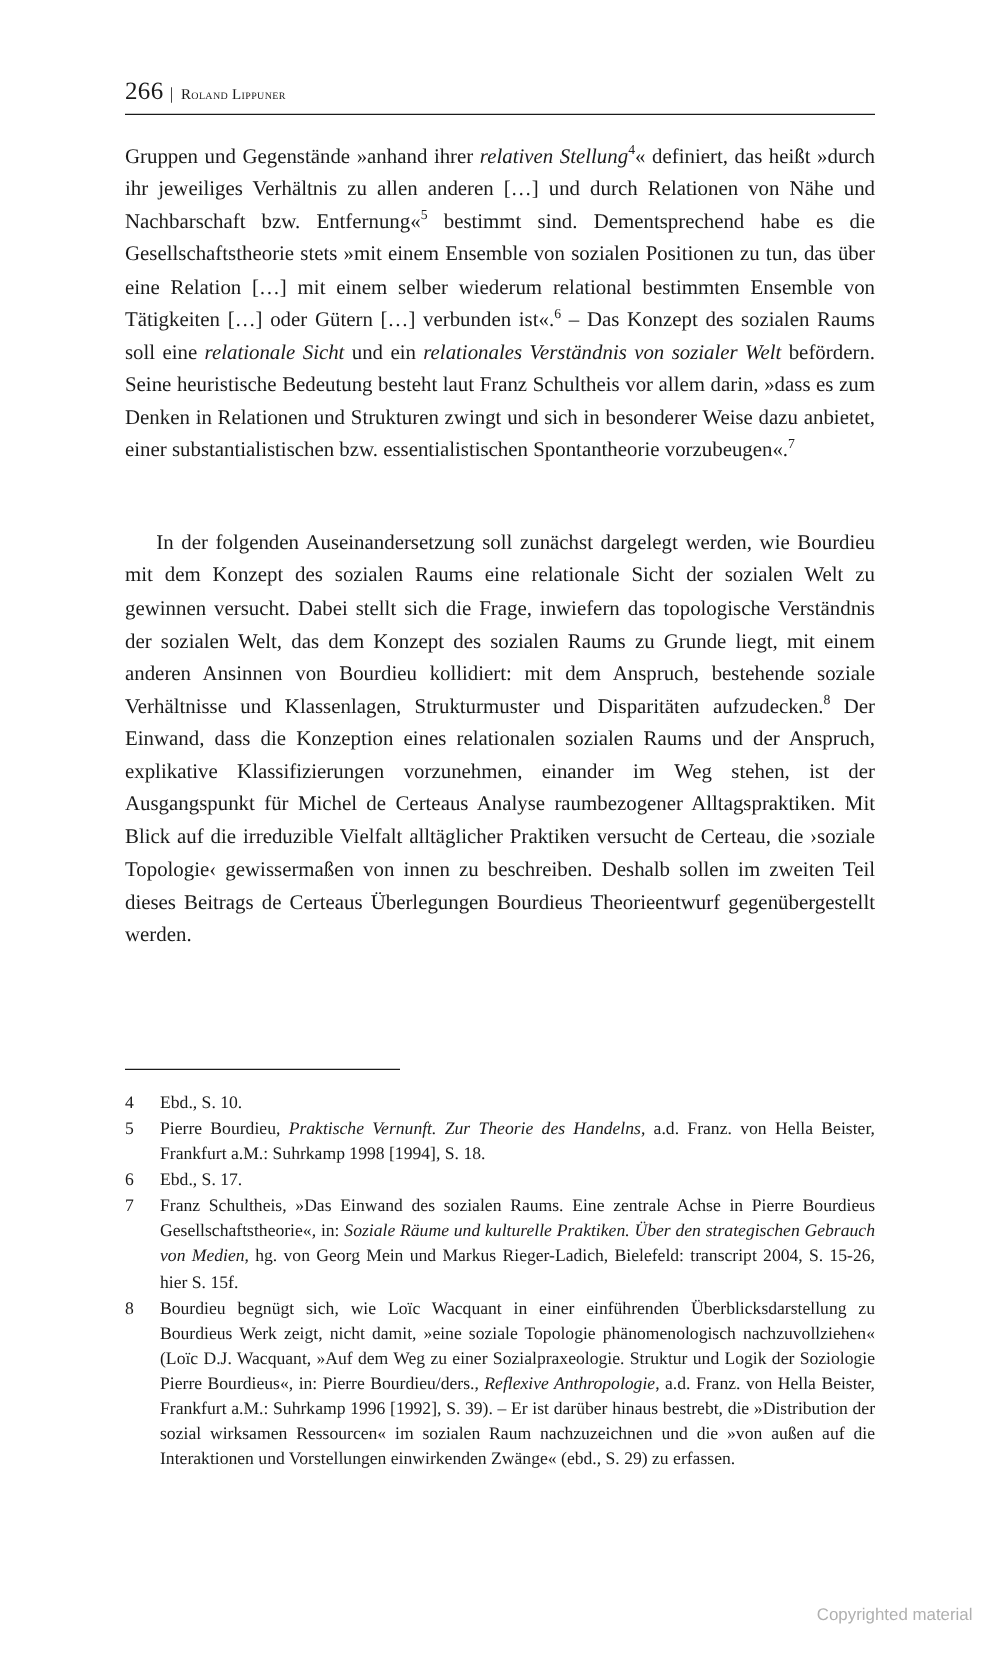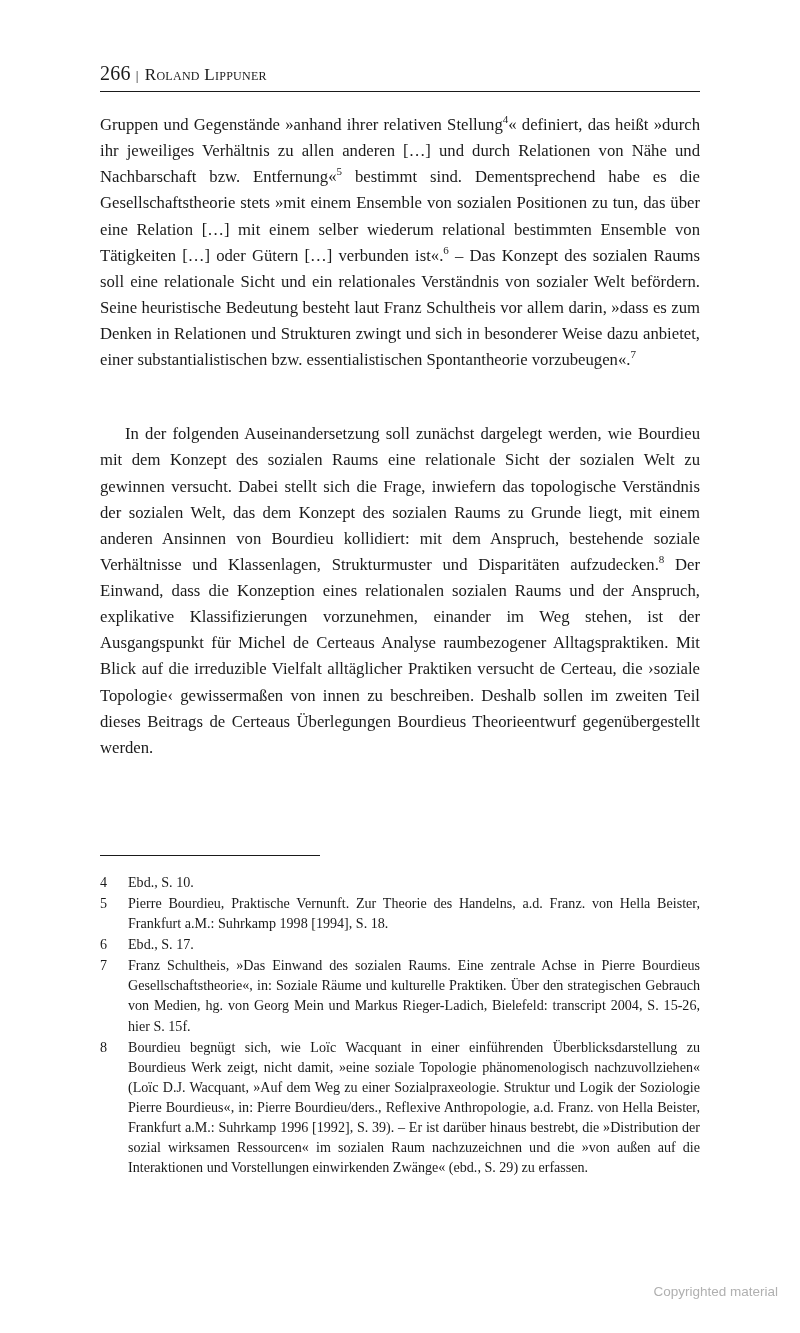--- a/index.html
+++ b/index.html
@@ -38,39 +38,39 @@
   }
   .running-head .pageno {
     font-weight: 400;
     font-size: 20px;
   }
   .running-head .sep {
     margin: 0 6px 0 5px;
   }
   .running-head .author {
     font-variant: small-caps;
-    font-size: 17px;
+    font-size: 12px;
   }
   
   .body-text {
     margin-top: 20px;
     font-size: 16.7px;
     line-height: 1.565;
     text-align: justify;
     text-justify: inter-word;
     hyphens: manual;
   }
   .body-text p {
     margin: 0;
   }
   .body-text p.indent {
     text-indent: 1.5em;
     margin-top: 48px;
   }
-  .it { }
+  .it { font-style: italic; }
   sup {
     font-size: 0.66em;
     line-height: 0;
     vertical-align: super;
   }
   
   .fn-rule {
     position: absolute;
     left: 100px;
     top: 855px;

